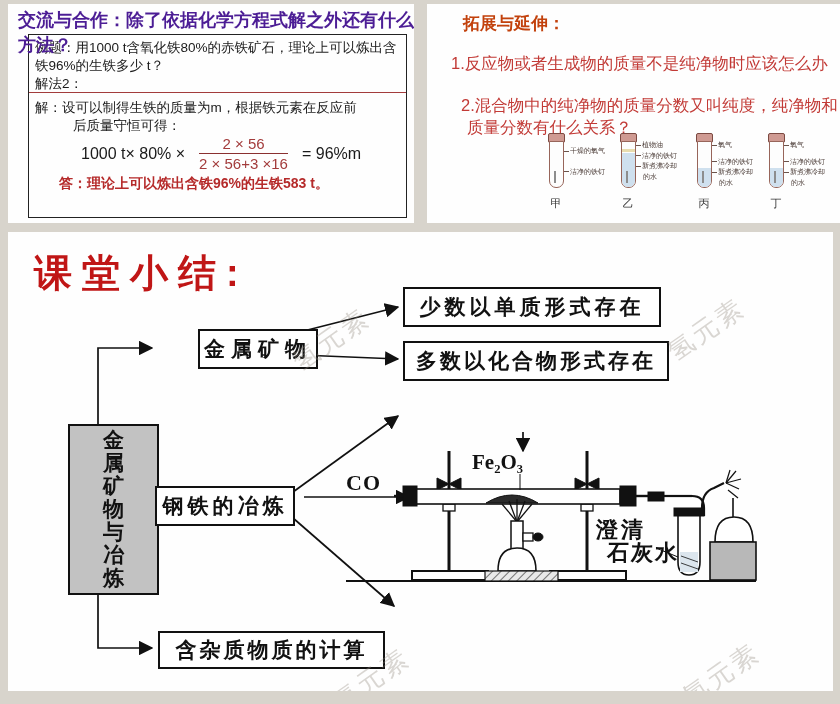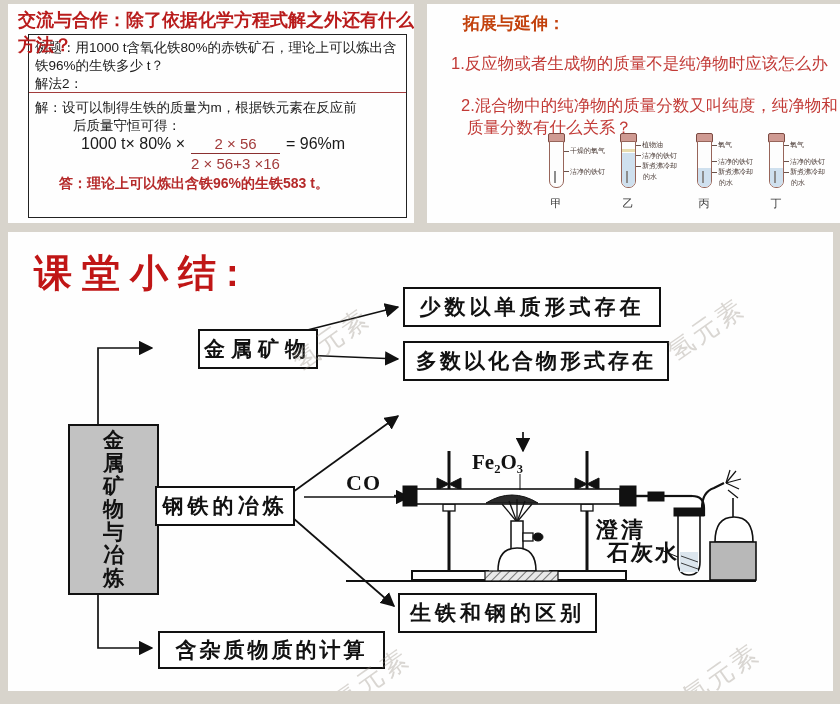--- a/index.html
+++ b/index.html
@@ -6,27 +6,27 @@
   body{
     width:840px;height:704px;position:relative;overflow:hidden;
     background:#d8d4cc;
     font-family:"Liberation Sans",sans-serif;
     color:#1a1a1a;
   }
   .panel{position:absolute;background:#fefefe;}
   
   #panel-tl{left:8px;top:4px;width:406px;height:219px;overflow:hidden;}
   .tl-title{position:absolute;left:10px;top:4px;width:396px;z-index:3;
-    color:#b91c1c;font-weight:bold;font-size:18px;line-height:25px;}
+    color:#4c1d95;font-weight:bold;font-size:18px;line-height:25px;}
   .example-box{position:absolute;left:20px;top:30px;width:377px;height:182px;
     border:1.5px solid #222;background:#fefefe;z-index:1;}
   .ex-text{position:absolute;left:6px;font-size:13.5px;line-height:18px;white-space:nowrap;}
   .ex-divider{position:absolute;left:0;top:57px;width:100%;border-top:1.5px solid #a33c3c;}
-  .formula-row{position:absolute;left:52px;top:100px;display:flex;
-    font-size:16px;white-space:nowrap;}
+  .formula-row{position:absolute;left:52px;top:100px;display:flex;align-items:center;
+    font-size:16px;white-space:nowrap;gap:8px;}
   .frac{display:inline-block;text-align:center;color:#a33c3c;margin:0 6px;font-size:15px;line-height:17px;}
   .frac .num{display:block;border-bottom:1.5px solid #8a3030;padding:0 10px 1px;}
   .frac .den{display:block;padding-top:1px;}
   .ex-answer{position:absolute;left:30px;top:140px;color:#b52a2a;font-size:14px;font-weight:bold;white-space:nowrap;}
   
   #panel-tr{left:427px;top:4px;width:413px;height:219px;overflow:hidden;}
   .tr-title{position:absolute;left:36px;top:8px;color:#c2410c;font-weight:bold;font-size:17px;}
   .tr-q{position:absolute;color:#c23a36;font-size:16.5px;line-height:22px;white-space:nowrap;}
   
   .tube-group{position:absolute;width:70px;height:72px;}
@@ -250,21 +250,20 @@
 
   <div class="summary-title">课堂小结:</div>
 
   <div class="nbox" id="box-root">
     <div class="vtext">金属矿物与冶炼</div>
   </div>
   <div class="nbox" id="box-minerals">金属矿物</div>
   <div class="nbox" id="box-few">少数以单质形式存在</div>
   <div class="nbox" id="box-many">多数以化合物形式存在</div>
   <div class="nbox" id="box-smelting">钢铁的冶炼</div>
-  <div class="nbox" id="box-diff">生铁和钢的区别</div>
   <div class="nbox" id="box-impurity">含杂质物质的计算</div>
 
   <div class="app-label" id="lbl-co">CO</div>
   <div class="app-label" id="lbl-fe2o3">Fe₂O₃</div>
   <div class="app-label" id="lbl-lime1">澄清</div>
   <div class="app-label" id="lbl-lime2">石灰水</div>
 
   <div class="wm" style="left:280px;top:90px;">氢元素</div>
   <div class="wm" style="left:655px;top:80px;">氢元素</div>
   <div class="wm" style="left:320px;top:430px;">氢元素</div>

